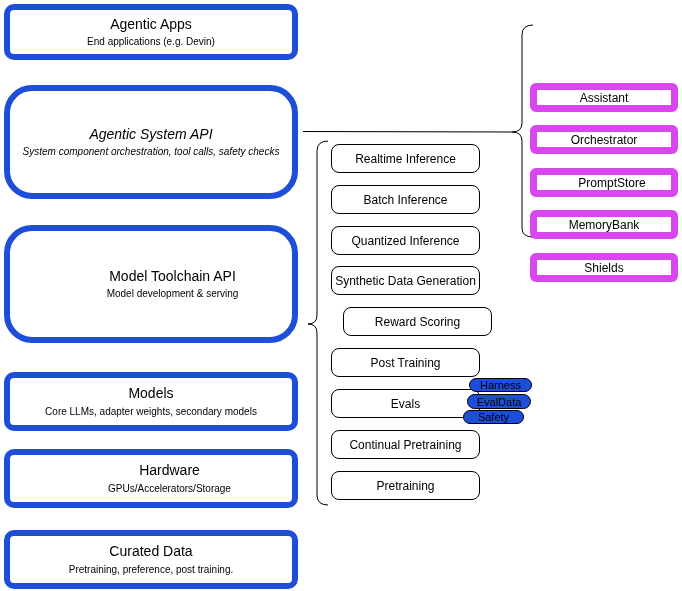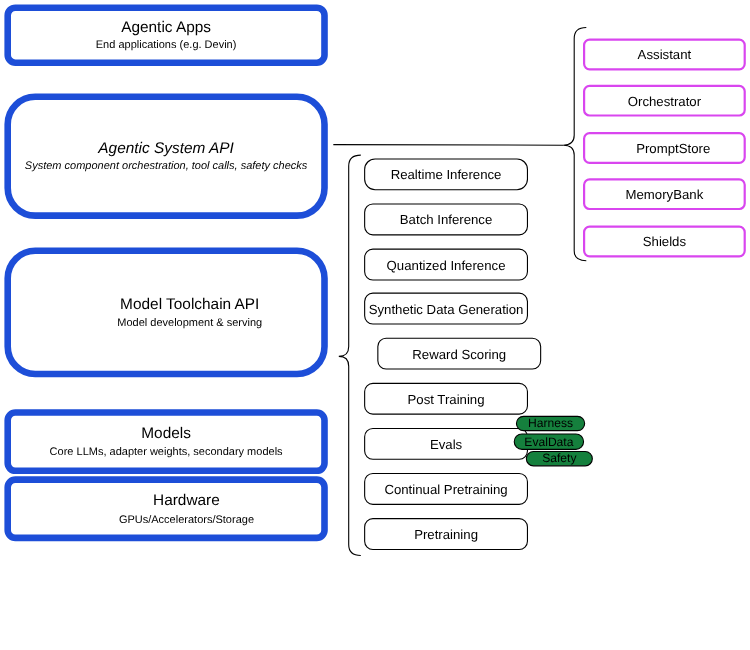--- a/index.html
+++ b/index.html
@@ -49,51 +49,52 @@
     align-items: center;
     justify-content: center;
     font-size: 12px;
   }
   .rbox {
     position: absolute;
     left: 530px;
     width: 148px;
     height: 29px;
     box-sizing: border-box;
-    border: 2px solid #d946ef;
+    border: 7px solid #d946ef;
     border-radius: 6px;
     background: #ffffff;
     display: flex;
     align-items: center;
     justify-content: center;
     font-size: 12px;
+    margin-top: 48px;
   }
   .pill {
     position: absolute;
     box-sizing: border-box;
     border: 1px solid #000000;
     border-radius: 8px;
-    background: #15803d;
+    background: #1d4ed8;
     display: flex;
     align-items: center;
     justify-content: center;
     font-size: 11px;
     z-index: 5;
   }
   
-  .m0 { top: 144px; border-radius: 10px; } .m1 { top: 185px; } .m2 { top: 226px; }
+  .m0 { top: 144px; } .m1 { top: 185px; } .m2 { top: 226px; }
   .m3 { top: 266px; } .m4 { top: 307px; margin-left: 12px; } .m5 { top: 348px; }
   .m6 { top: 389px; } .m7 { top: 430px; } .m8 { top: 471px; }
   
   .r0 { top: 35px; } .r1 { top: 77px; } .r2 { top: 120px; padding-left: 16px; }
   .r3 { top: 162px; } .r4 { top: 205px; }
   
   .p0 { left: 469px; top: 378px; width: 63px; height: 14px; }
   .p1 { left: 467px; top: 394px; width: 64px; height: 15px; }
-  .p2 { left: 478px; top: 410px; width: 61px; height: 14px; text-align: center; }
+  .p2 { left: 463px; top: 410px; width: 61px; height: 14px; text-align: center; }
 </style>
 </head>
 <body>
 
 <div class="canvas">
 
   <svg class="connector-layer" width="682" height="591" viewBox="0 0 682 591" xmlns="http://www.w3.org/2000/svg">
 
     <path d="M 303 131.5 L 512 132" fill="none" stroke="#000000" stroke-width="1"></path>
 
@@ -115,25 +116,29 @@
   <div class="lbox big" style="top:225px;height:118px;padding-left:43px;">
     <div class="title">Model Toolchain API</div>
     <div class="sub">Model development &amp; serving</div>
   </div>
 
   <div class="lbox" style="top:372px;height:59px;">
     <div class="title">Models</div>
     <div class="sub">Core LLMs, adapter weights, secondary models</div>
   </div>
 
-  <div class="lbox" style="top:433px;height:59px;padding-left:37px;">
+  <div class="lbox" style="top:449px;height:59px;padding-left:37px;">
     <div class="title">Hardware</div>
     <div class="sub">GPUs/Accelerators/Storage</div>
   </div>
 
+  <div class="lbox" style="top:530px;height:59px;">
+    <div class="title">Curated Data</div>
+    <div class="sub">Pretraining, preference, post training.</div>
+  </div>
 
   <div class="mbox m0">Realtime Inference</div>
   <div class="mbox m1">Batch Inference</div>
   <div class="mbox m2">Quantized Inference</div>
   <div class="mbox m3">Synthetic Data Generation</div>
   <div class="mbox m4">Reward Scoring</div>
   <div class="mbox m5">Post Training</div>
   <div class="mbox m6">Evals</div>
   <div class="mbox m7">Continual Pretraining</div>
   <div class="mbox m8">Pretraining</div>

